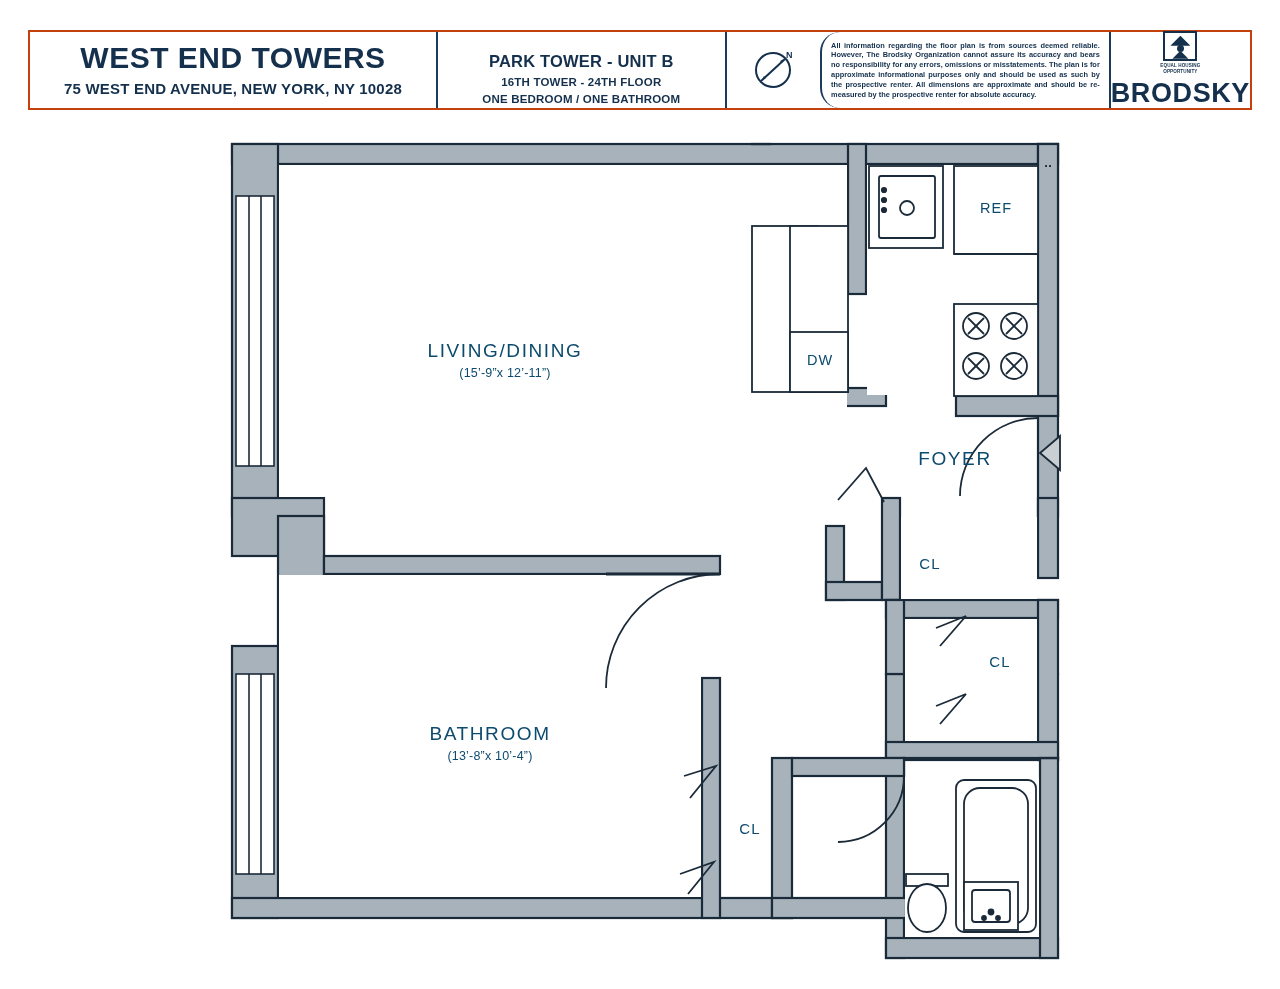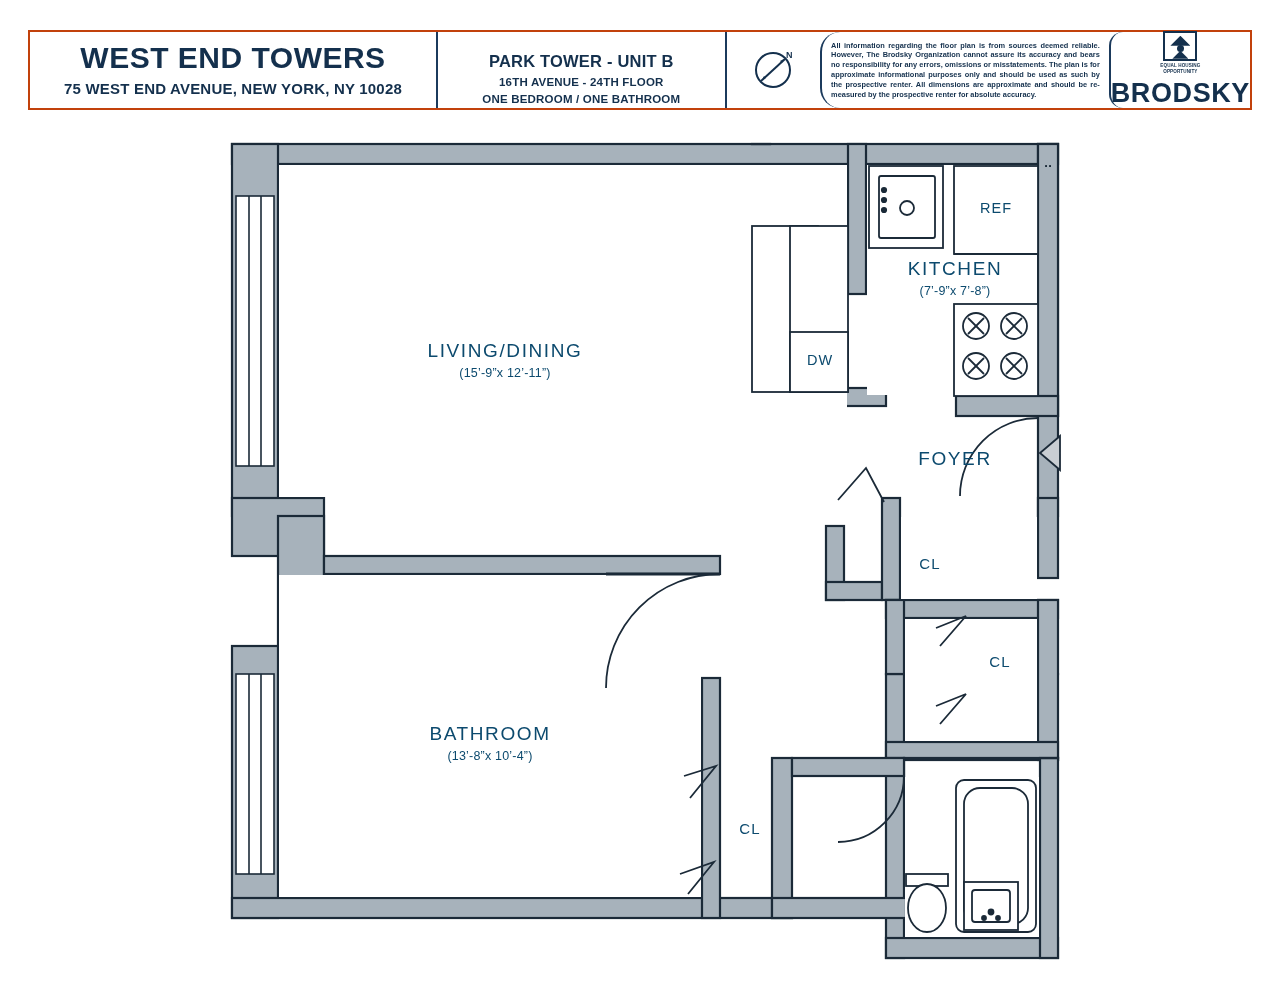--- a/index.html
+++ b/index.html
@@ -79,21 +79,21 @@
 
   .cell-disclaimer { width: 290px; padding: 6px 9px; justify-content: center; border-radius: 20px; }
   .disclaimer {
     font-size: 7.4px;
     line-height: 1.32;
     text-align: justify;
     font-weight: bold;
     color: #14304d;
   }
 
-  .cell-logo { flex: 1; border-radius: 14px; }
+  .cell-logo { flex: 1; }
   .eho {
     display: flex;
     flex-direction: column;
     align-items: center;
   }
   .eho-box {
     width: 34px;
     height: 30px;
     border: 2px solid #14304d;
     box-sizing: border-box;
@@ -182,21 +182,21 @@
 
 <div class="header">
 
   <div class="hcell cell-brand">
     <div class="brand-title">WEST END TOWERS</div>
     <div class="brand-sub">75 WEST END AVENUE, NEW YORK, NY 10028</div>
   </div>
 
   <div class="hcell cell-unit">
     <div class="unit-l1">PARK TOWER - UNIT B</div>
-    <div class="unit-l2">16TH AVENUE - 24TH FLOOR</div>
+    <div class="unit-l2">16TH TOWER - 24TH FLOOR</div>
     <div class="unit-l3">ONE BEDROOM / ONE BATHROOM</div>
   </div>
 
   <div class="hcell cell-compass">
     <div class="compass">
       <svg width="46" height="46" viewBox="0 0 46 46">
         <circle cx="23" cy="23" r="17" fill="none" stroke="#14304d" stroke-width="2"></circle>
         <path d="M11 34 L35 12" stroke="#14304d" stroke-width="2"></path>
         <path d="M30 14 L34 12 L32 16 Z" fill="#14304d"></path>
         <path d="M16 31 L12 33 L14 29 Z" fill="#14304d"></path>
@@ -371,24 +371,20 @@
       <circle cx="998" cy="800" r="2" fill="#1b2a38"></circle>
     </g>
 
   </svg>
 
   <div class="lbl" style="left:400px; top:222px; width:210px;text-align:center;">
     <div class="rm">LIVING/DINING</div>
     <div class="dim">(15’-9”x 12’-11”)</div>
   </div>
 
-  <div class="lbl" style="left:860px; top:140px; width:190px;">
-    <div class="rm">KITCHEN</div>
-    <div class="dim">(7’-9”x 7’-8”)</div>
-  </div>
 
   <div class="lbl" style="left:385px; top:605px; width:210px;">
     <div class="rm">BATHROOM</div>
     <div class="dim">(13’-8”x 10’-4”)</div>
   </div>
 
 
   <div class="lbl" style="left:860px; top:330px; width:190px;">
     <div class="rm">FOYER</div>
   </div>

